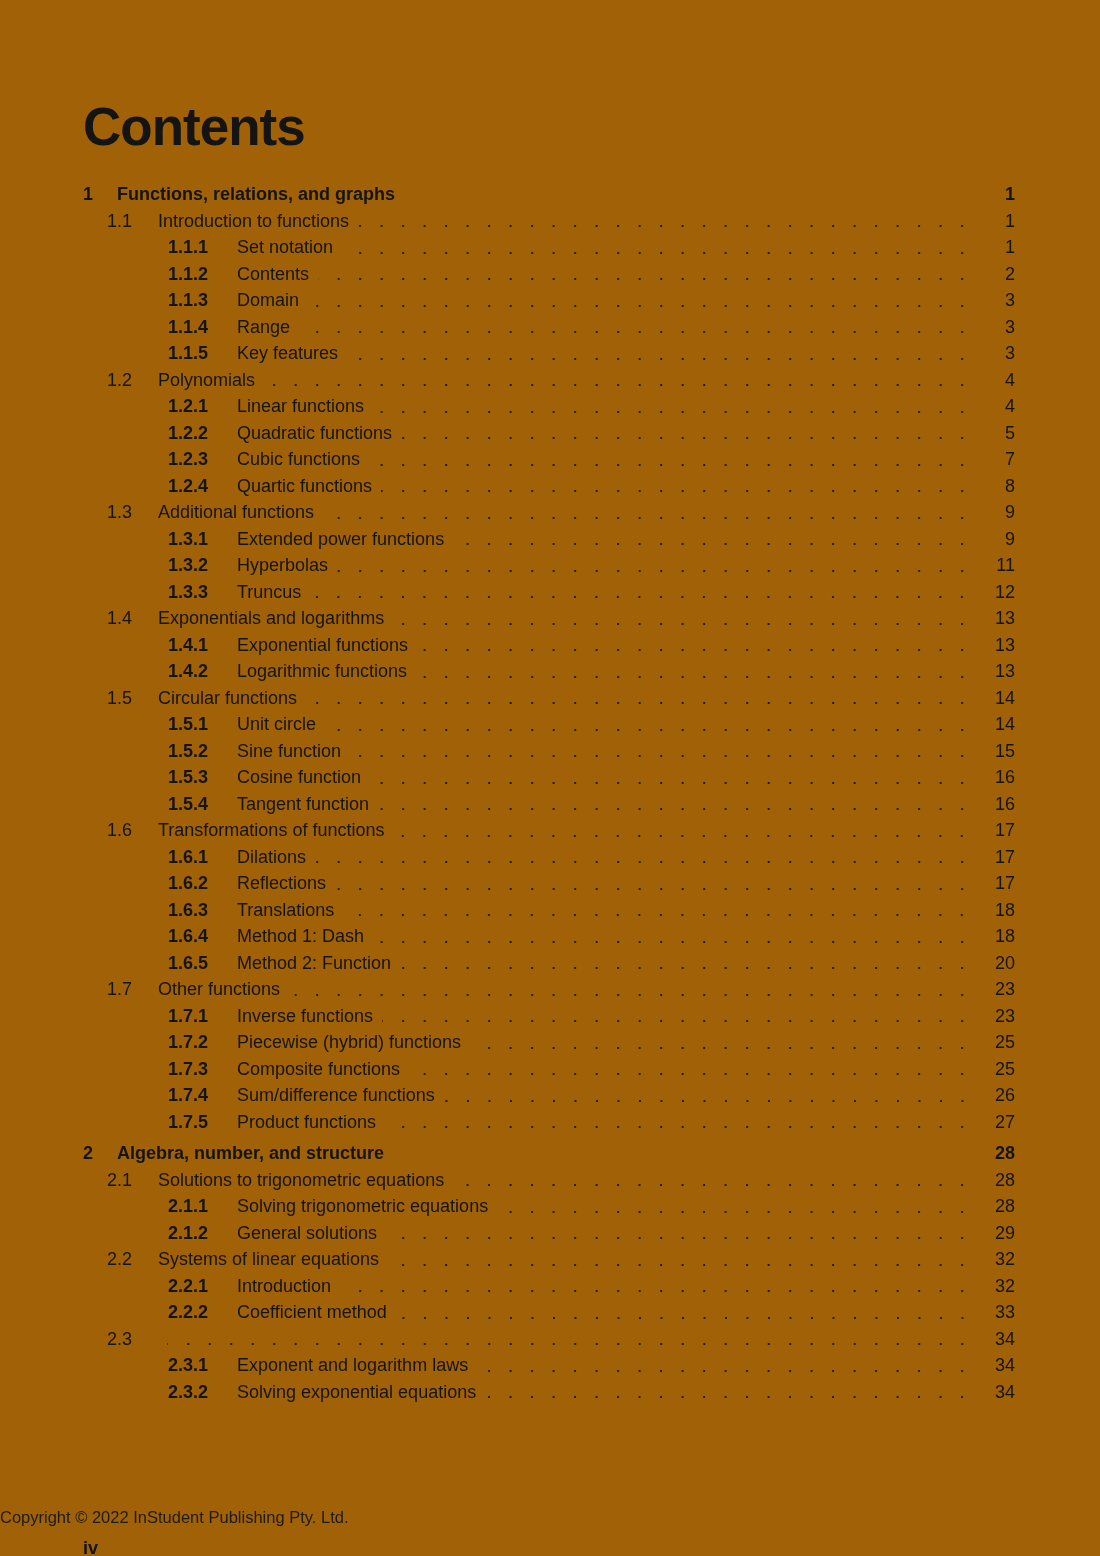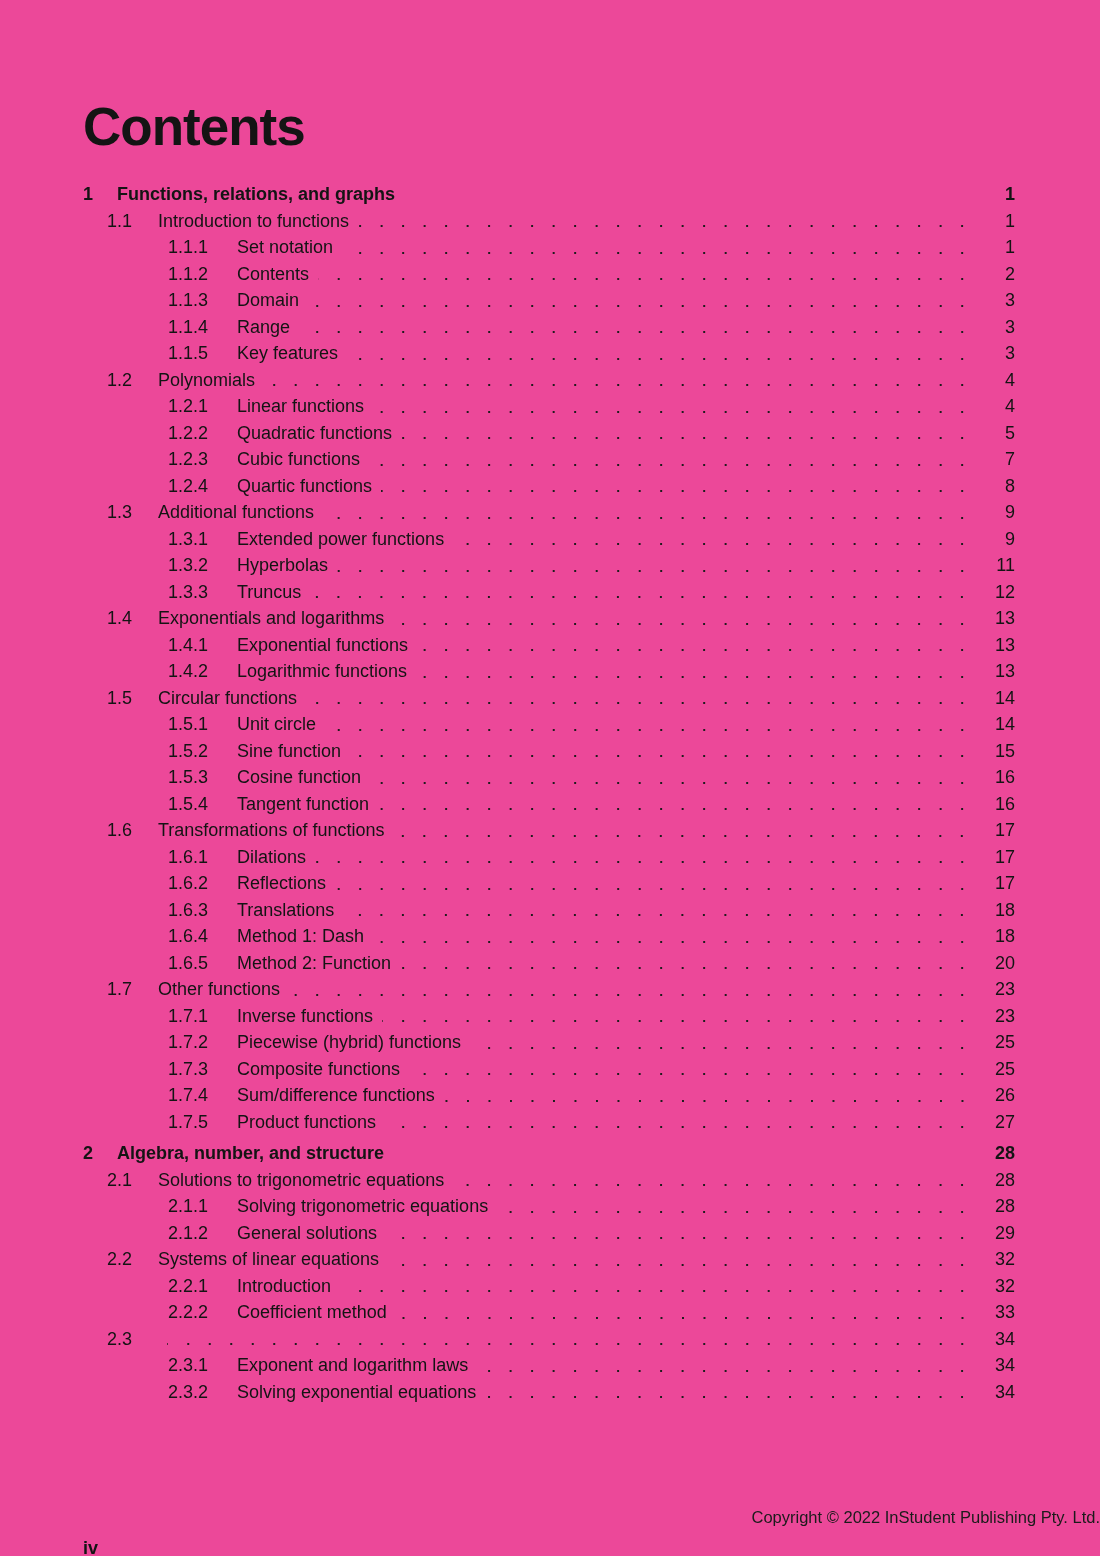--- a/index.html
+++ b/index.html
@@ -4,21 +4,21 @@
 <style>
   html, body {
     margin: 0;
     padding: 0;
     background: #ffffff;
   }
   .page {
     position: relative;
     width: 1100px;
     height: 1556px;
-    background: #ec4899;
+    background: #a16207;
     color: #141414;
     font-family: "Liberation Sans", sans-serif;
     overflow: hidden;
   }
   .doc-title {
     position: absolute;
     left: 83px;
     top: 96px;
     font-size: 53px;
     font-weight: bold;
@@ -64,21 +64,21 @@
   }
   
   .row.chapter {
     font-weight: bold;
     margin-top: 5px;
   }
   .row.chapter .num { width: 34px; }
   .row.section { margin-left: 24px; }
   .row.section .num { width: 51px; }
   .row.subsection { margin-left: 85px; }
-  .row.subsection .num { width: 69px; }
+  .row.subsection .num { width: 69px; font-weight: bold; }
 
   .footer {
     position: absolute;
     left: 0;
     top: 1506px;
     width: 1100px;
     height: 30px;
   }
   .footer .page-label {
     position: absolute;
@@ -86,21 +86,21 @@
     top: 0;
     font-size: 18px;
     font-weight: bold;
     margin-top: 32px;
   }
   .footer .copyright {
     position: absolute;
     left: 0;
     top: 2px;
     width: 1100px;
-    text-align: right;
+    text-align: left;
     font-size: 16.5px;
     color: #1b1b1b;
   }
 </style>
 </head>
 <body>
 
 <div class="page">
 
   <div class="doc-title">Contents</div>

